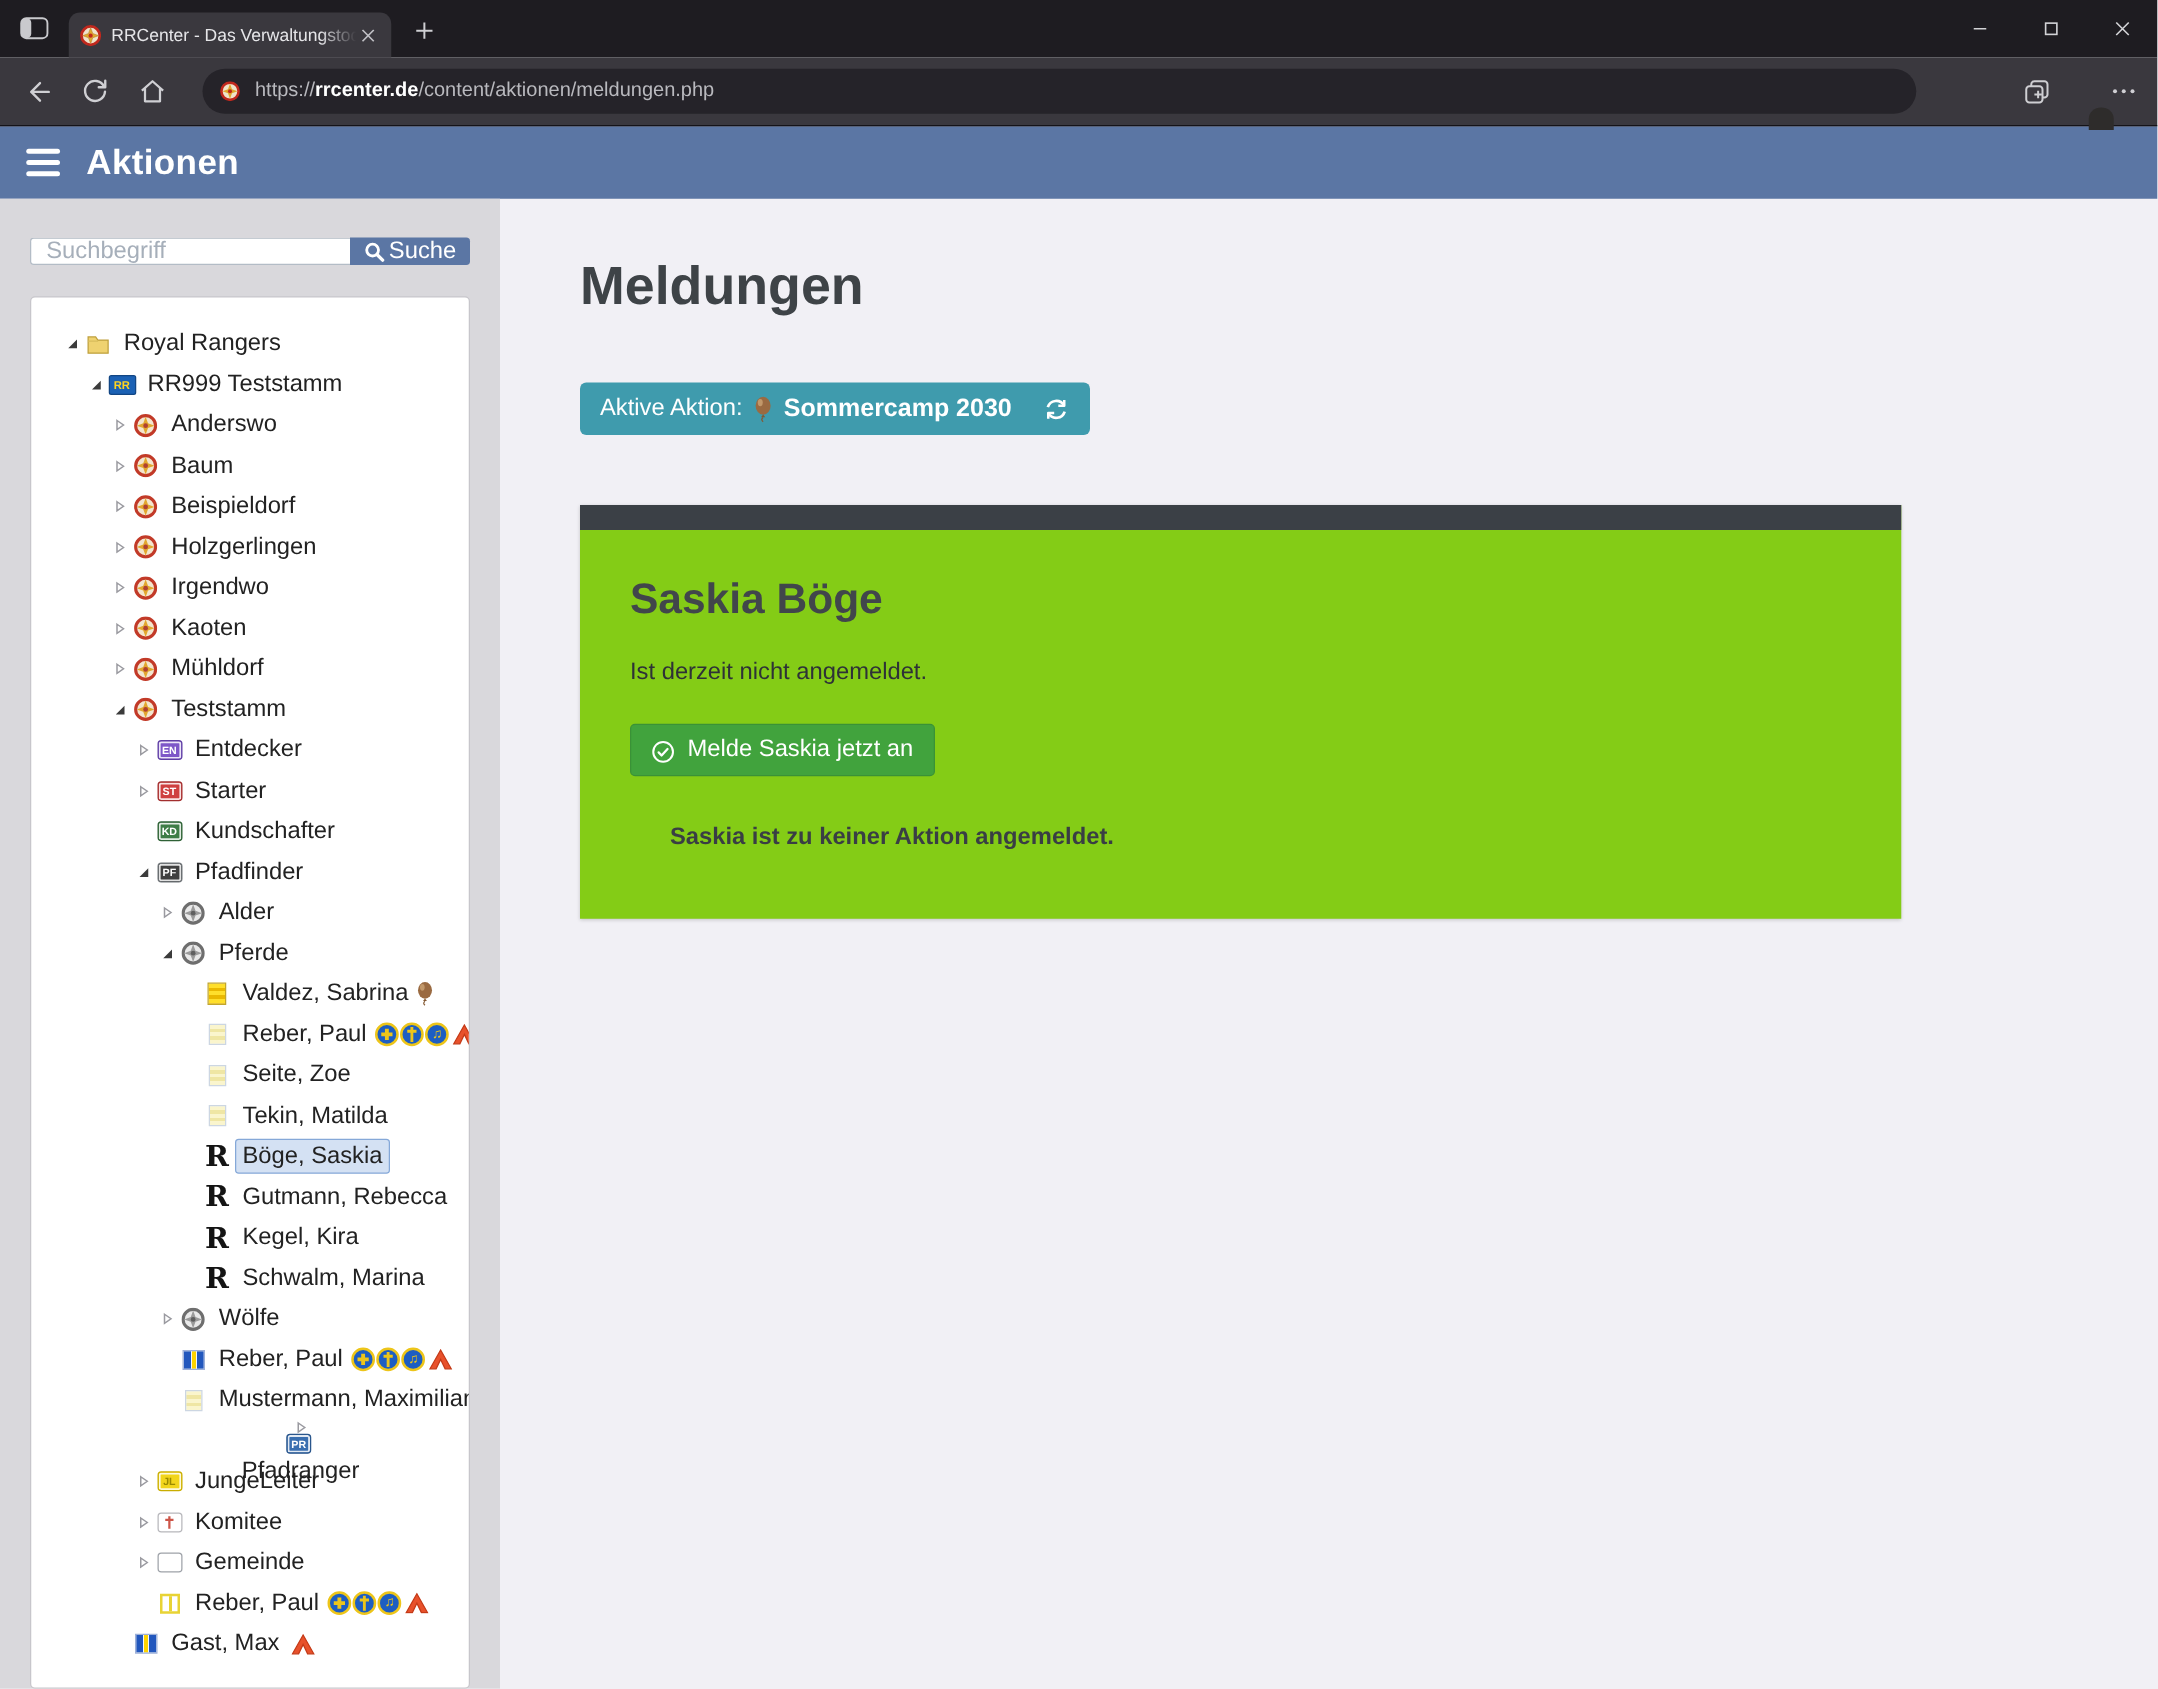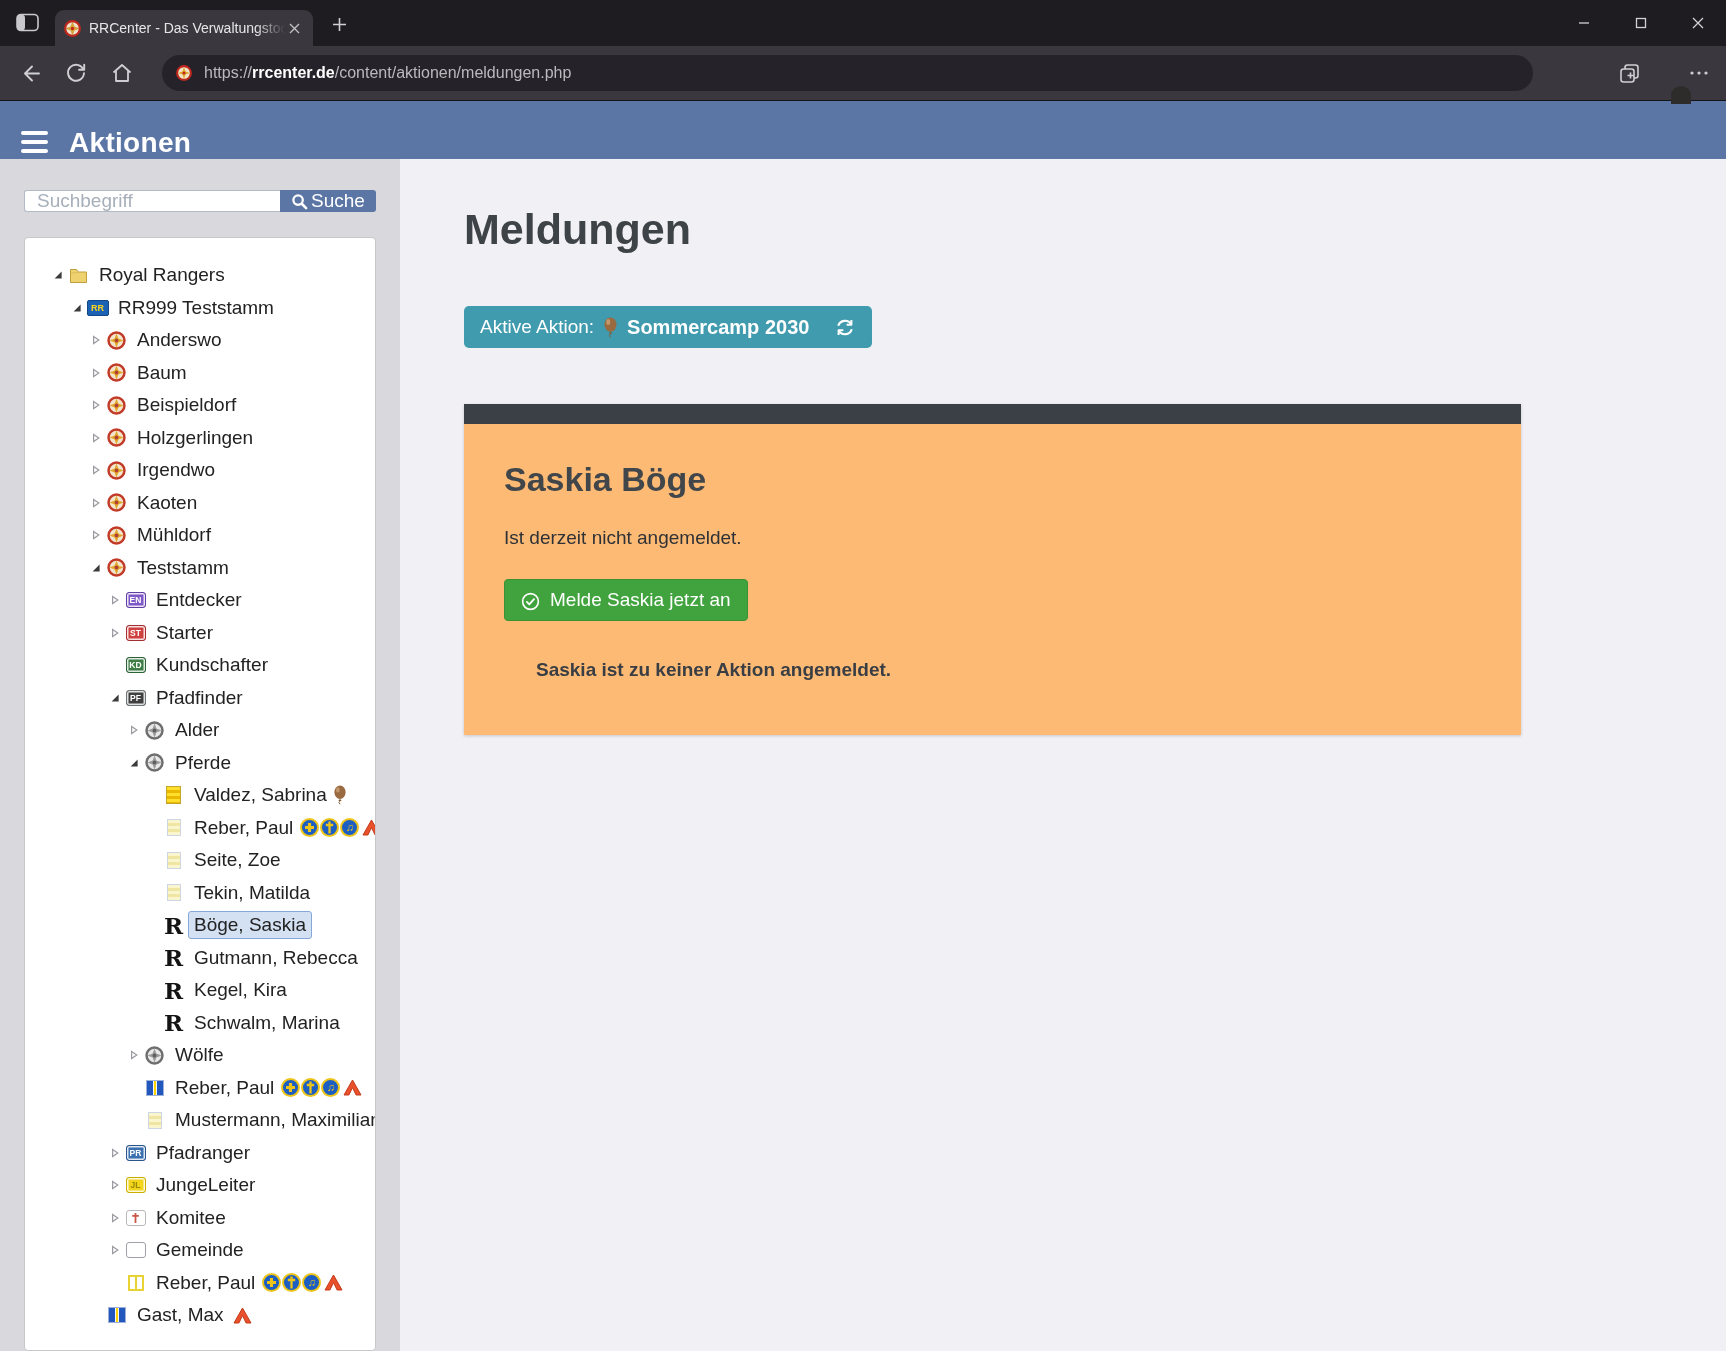--- a/index.html
+++ b/index.html
@@ -27,21 +27,21 @@
               background:#252329; display:flex; align-items:center; padding:0 14px; }
   .url-text { margin-left:12px; font-size:16px; color:#b9b9be; white-space:nowrap; }
   .url-text .host { color:#ffffff; font-weight:bold; }
   .right-cluster { position:absolute; right:16px; top:9px; height:36px; display:flex; align-items:center; gap:23px; }
   .avatar { width:30px; height:30px; border-radius:50%;
             background:radial-gradient(circle at 45% 32%, #c3bfb7 0 26%, #9b968e 55%, #5d5a57 100%); position:relative; overflow:hidden; }
   .avatar::after { content:""; position:absolute; left:6px; top:13px; width:20px; height:18px; border-radius:50% 50% 0 0;
                    background:#2e2c2b; }
 
   
-  .app-header { height:58px; background:#5b76a4; display:flex; align-items:flex-end; padding-left:15px; }
+  .app-header { height:58px; background:#5b76a4; display:flex; align-items:center; padding-left:15px; }
   .hamburger { display:flex; flex-direction:column; gap:5px; padding:6px; }
   .hamburger i { display:block; width:27px; height:4px; background:#fff; border-radius:2px; }
   .app-title { color:#fff; font-size:28px; font-weight:700; margin-left:15px; letter-spacing:.3px; }
 
   .app-body { display:flex; height:1192px; }
   .sidebar { width:400px; flex:none; background:#d9d8dc; padding:31px 24px 0; display:flex; flex-direction:column; }
   .search-row { display:flex; height:22px; margin-bottom:25px; flex:none; }
   .search-input { flex:1; min-width:0; border:1px solid #b3bcc6; border-right:none; border-radius:3px 0 0 3px;
                   padding:0 12px; font-size:19px; color:#333; background:#fff; outline:none; font-family:inherit; }
   .search-input::placeholder { color:#a6afba; }
@@ -83,21 +83,21 @@
   .cbadge .mnote { color:#edc51a; font-size:11px; font-weight:bold; line-height:1; }
   .badge-gap { width:3px; }
 
   
   .content { flex:1; padding:46px 0 0 64px; }
   .page-title { font-size:43px; font-weight:600; color:#3e4347; margin-bottom:52px; }
   .active-action { display:inline-flex; align-items:center; height:42px; background:#3f9bad; border-radius:5px;
                    color:#fff; padding:0 16px; font-size:19px; gap:9px; }
   .active-action b { font-size:20px; }
   .refresh-wrap { margin-left:16px; display:flex; }
-  .card { width:1057px; background:#fdba74; box-shadow:0 1px 3px rgba(0,0,0,.18); margin-top:56px; }
+  .card { width:1057px; background:#84cc16; box-shadow:0 1px 3px rgba(0,0,0,.18); margin-top:56px; }
   .card-top { height:20px; background:#3b4046; }
   .card-body { padding:36px 40px 54px; }
   .person-name { font-size:34px; font-weight:600; color:#41464b; margin-bottom:28px; }
   .status { font-size:19px; color:#2e3237; margin-bottom:30px; }
   .register-btn { display:inline-flex; align-items:flex-end; gap:10px; background:#41a33d; border:1px solid #3a9237;
                   color:#fff; font-size:19px; padding:9px 16px; border-radius:4px; }
   .note { font-size:19px; font-weight:700; color:#393e44; margin-top:38px;margin-left:32px; }
 </style>
 </head>
 <body>
@@ -581,21 +581,21 @@
                 </span>
               </span>
             </li>
             <li class="tree-row" style="padding-left: 86px;">
               <span class="expander"></span>
               <span class="tree-icon">
                 <span class="mf-pale"></span>
               </span>
               <span class="tree-label">Mustermann, Maximilian</span>
             </li>
-            <li class="tree-row" style="padding-left: 67px;">
+            <li class="tree-row" style="padding-left: 67px; flex-direction: column;">
               <span class="expander">
                 <svg width="10" height="10" viewBox="0 0 10 10">
                   <path d="M2.6 1.4 L7.8 5 L2.6 8.6 Z" fill="#fdfdfd" stroke="#9a9aa0" stroke-width="1.2"></path>
                 </svg>
               </span>
               <span class="tree-icon">
                 <span class="lbadge eb-pr">PR</span>
               </span>
               <span class="tree-label">Pfadranger</span>
             </li>

